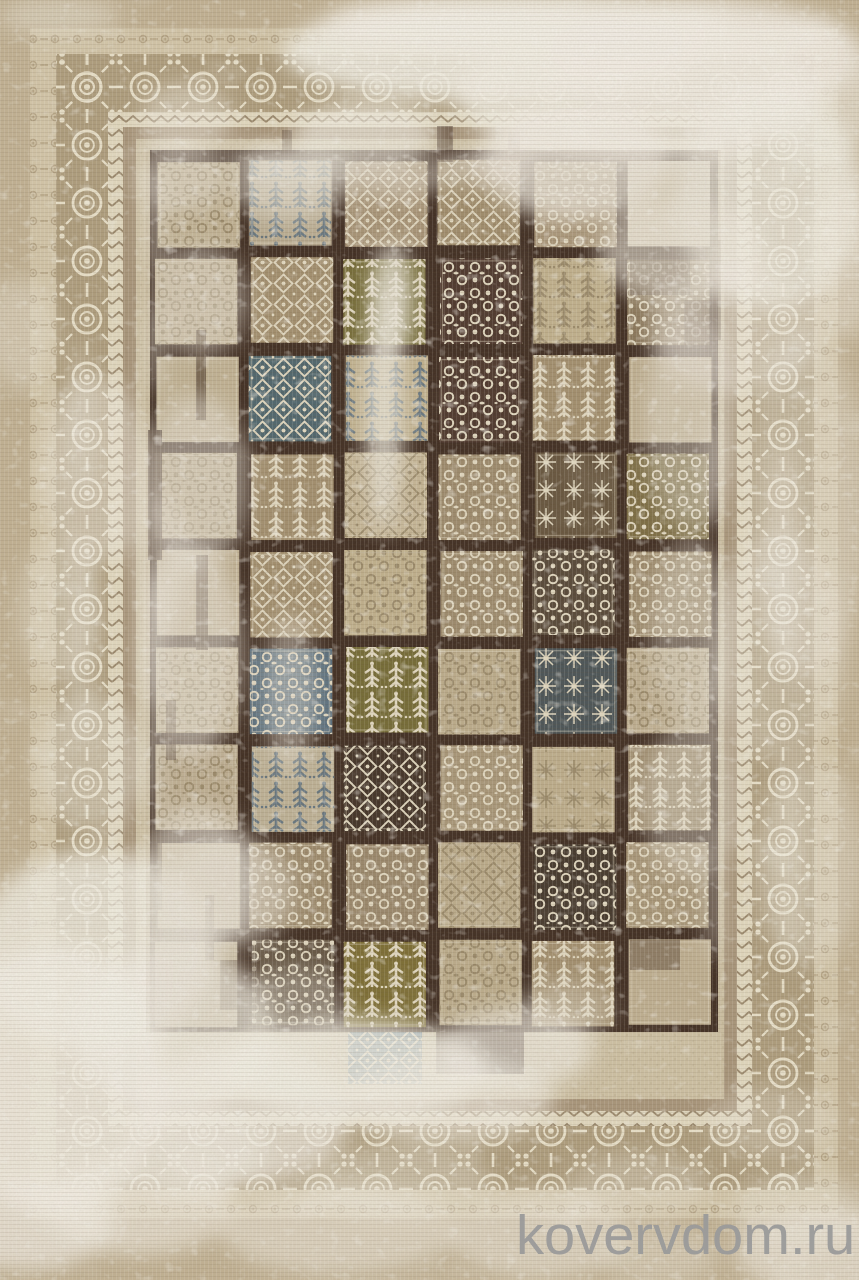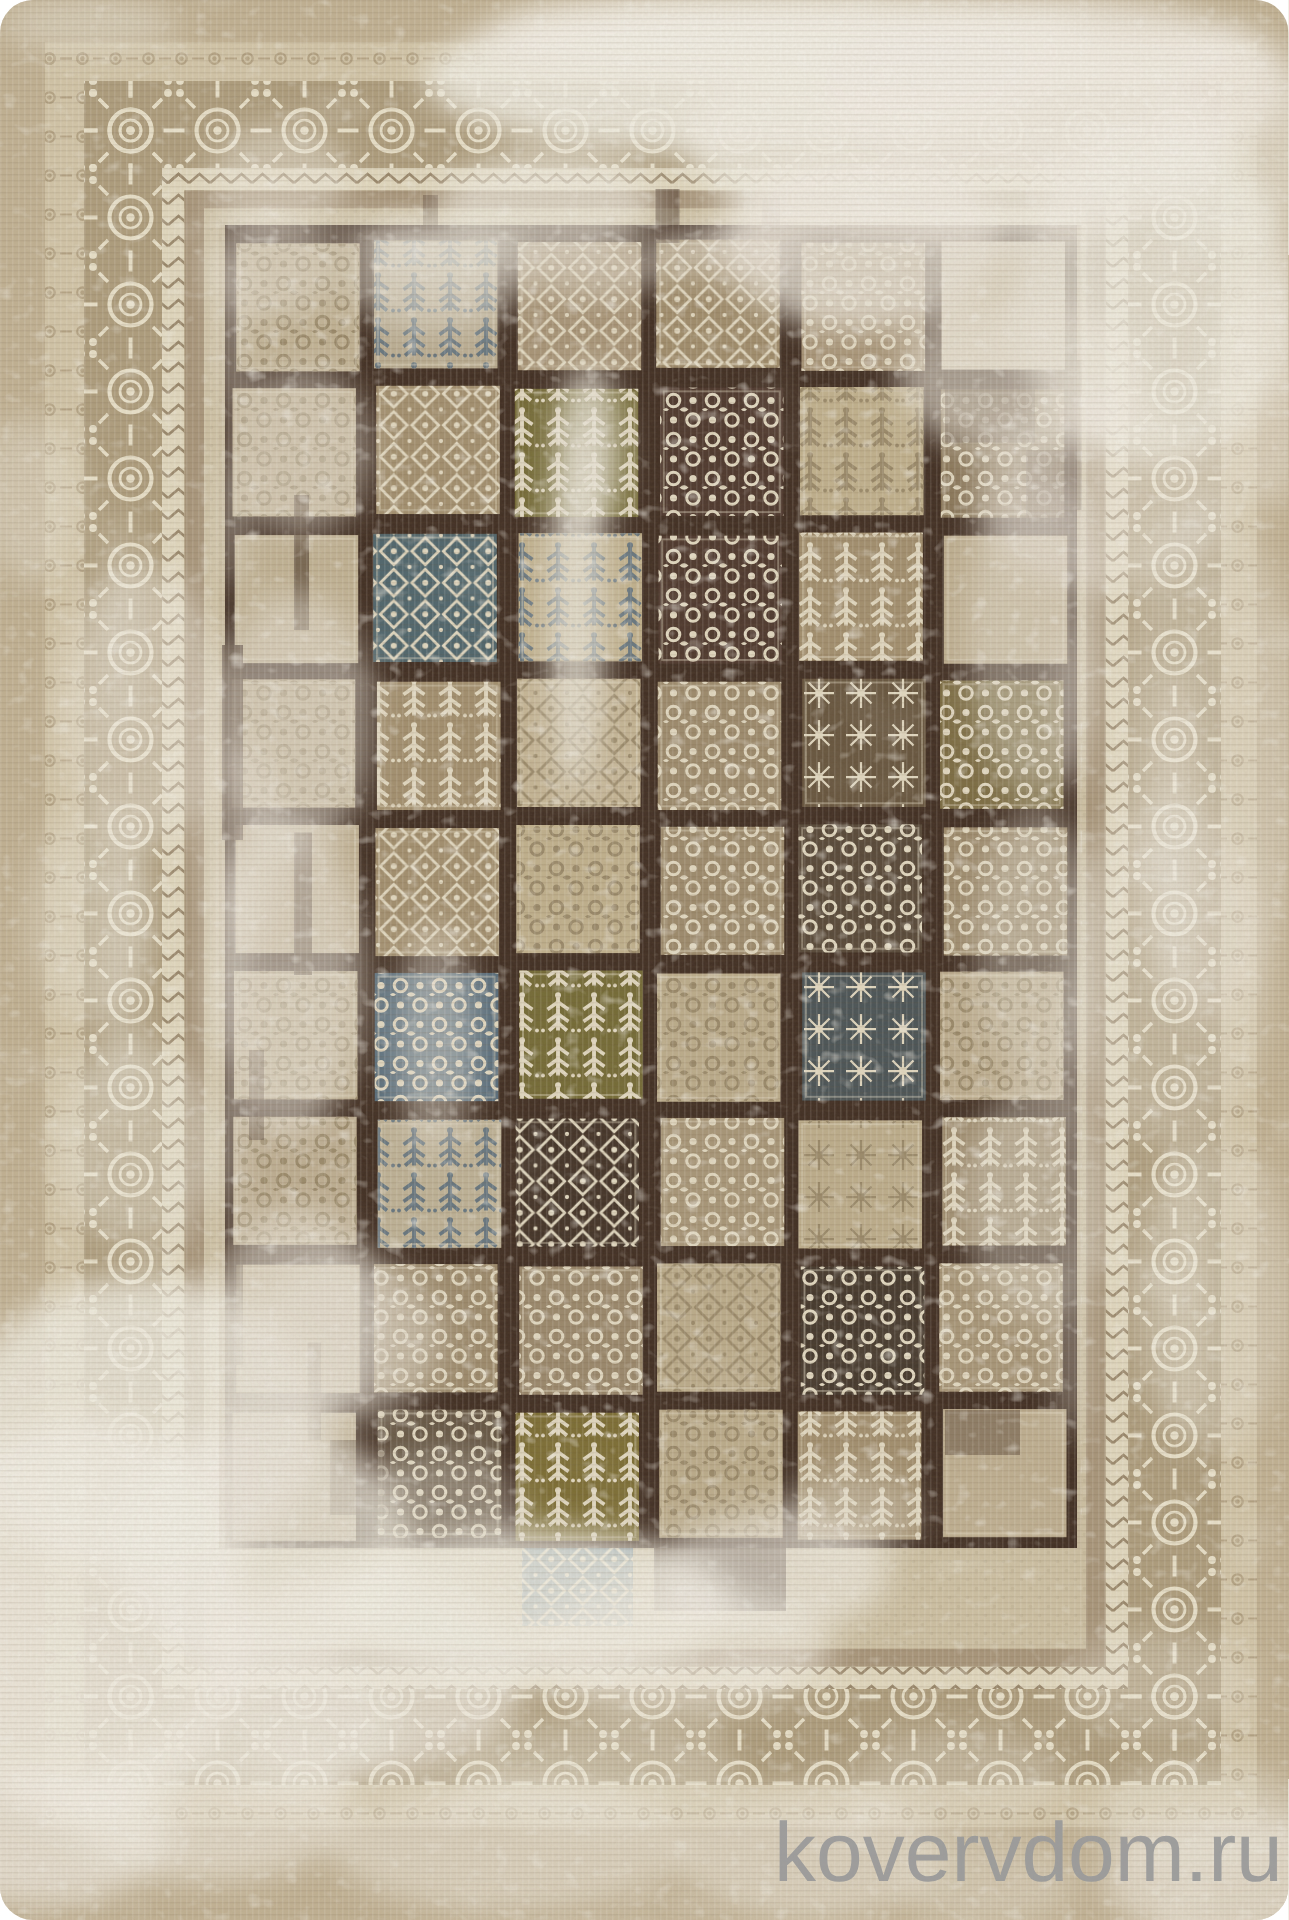--- a/index.html
+++ b/index.html
@@ -1,15 +1,15 @@
 <!DOCTYPE html>
 <html><head><meta charset="utf-8">
 <style>
 html,body{margin:0;padding:0;background:#fff;font-family:"Liberation Sans",sans-serif;}
-#wrap{width:859px;height:1280px;overflow:hidden;position:relative;border-radius:22px;}
+#wrap{width:859px;height:1280px;overflow:hidden;position:relative;}
 </style></head>
 <body>
 <div id="wrap">
 <svg width="859" height="1280" viewBox="0 0 859 1280" xmlns="http://www.w3.org/2000/svg">
 <defs>
 <pattern id="diam_cream" width="21" height="21" patternUnits="userSpaceOnUse">
 <path d="M10.5 1.5 L19.5 10.5 L10.5 19.5 L1.5 10.5 Z" fill="none" stroke="#e9e1cc" stroke-width="1.8"></path>
 <circle cx="10.5" cy="10.5" r="2" fill="#e9e1cc"></circle>
 <circle cx="0" cy="0" r="1.4" fill="#e9e1cc"></circle>
           <circle cx="21" cy="0" r="1.4" fill="#e9e1cc"></circle>

